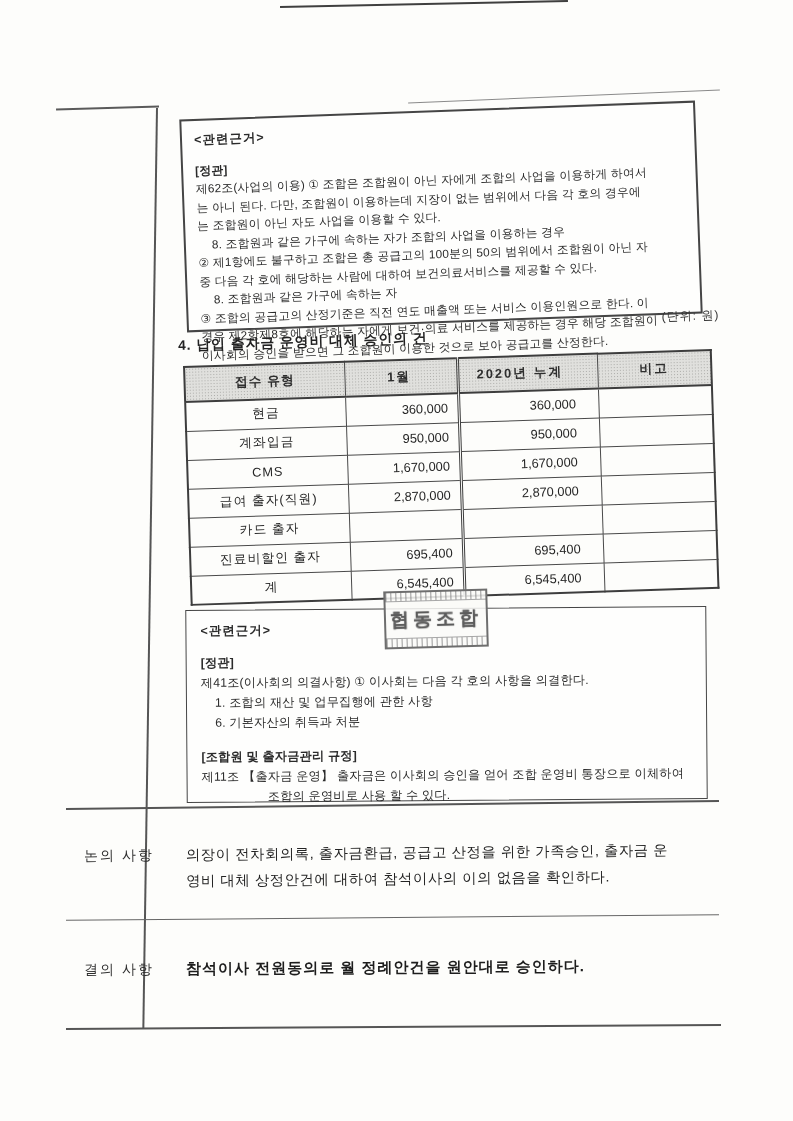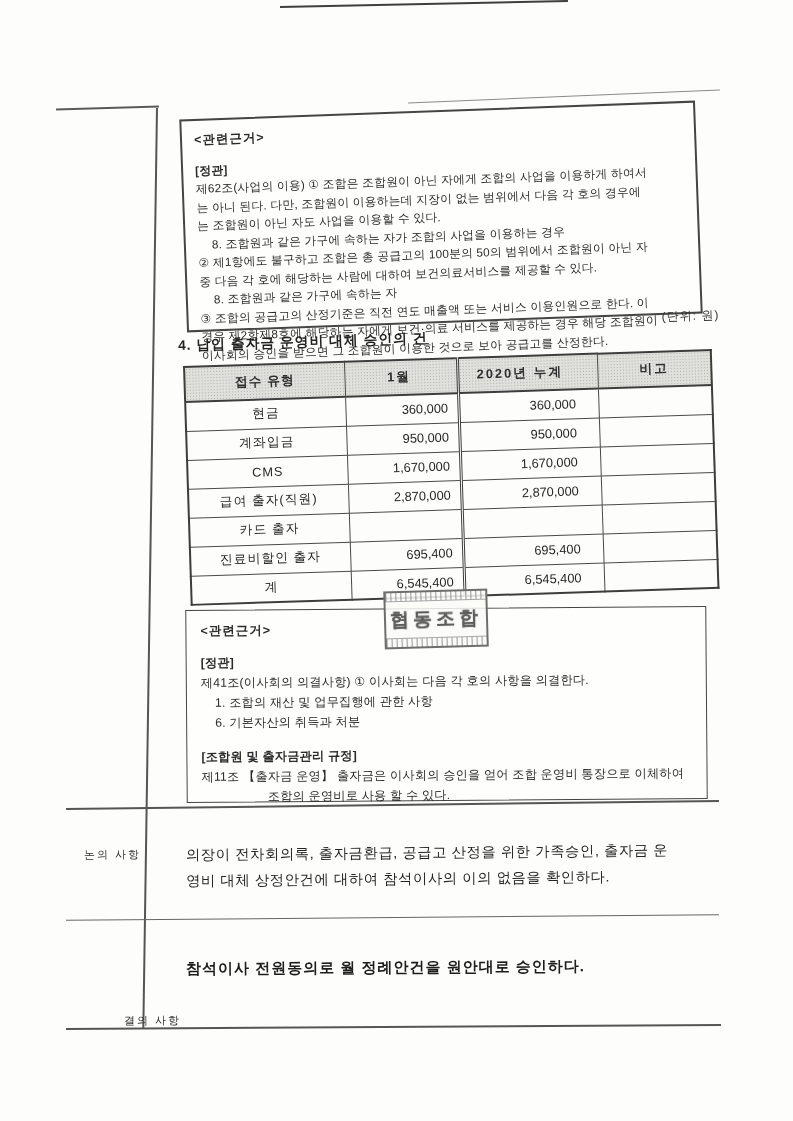--- a/index.html
+++ b/index.html
@@ -82,23 +82,23 @@
   }
   .stamp-strip{height:8px;border-bottom:1px solid #8a8a8a;background-image:linear-gradient(90deg,#777 1px,transparent 1px);background-size:5px 100%;opacity:.75;}
   .stamp-strip.bottom{border-bottom:none;border-top:1px solid #8a8a8a;}
   .stamp-text{
     flex:1;display:flex;align-items:center;justify-content:center;
     font-size:19px;font-weight:bold;color:#5c5c5c;letter-spacing:4px;
     text-shadow:0 0 1px #777;
   }
 
   
-  .row-label{position:absolute;left:84px;width:76px;font-size:11px;letter-spacing:2px;color:#2e2e2e;white-space:nowrap;}
+  .row-label{position:absolute;left:84px;width:76px;font-size:14px;letter-spacing:2px;color:#2e2e2e;white-space:nowrap;}
   .discussion-label{top:847px;transform:rotate(-0.6deg);}
-  .resolution-label{top:1013px;transform:rotate(-0.4deg);margin-left:40px;}
+  .resolution-label{top:961px;transform:rotate(-0.4deg);}
   .discussion-text{
     position:absolute;left:186px;top:839px;width:530px;
     font-size:14.3px;line-height:26px;letter-spacing:.6px;color:#242424;
     transform:rotate(-0.55deg);
   }
   .resolution-text{
     position:absolute;left:186px;top:958px;width:530px;
     font-size:15px;font-weight:bold;letter-spacing:1px;color:#1d1d1d;
     transform:rotate(-0.35deg);
   }

